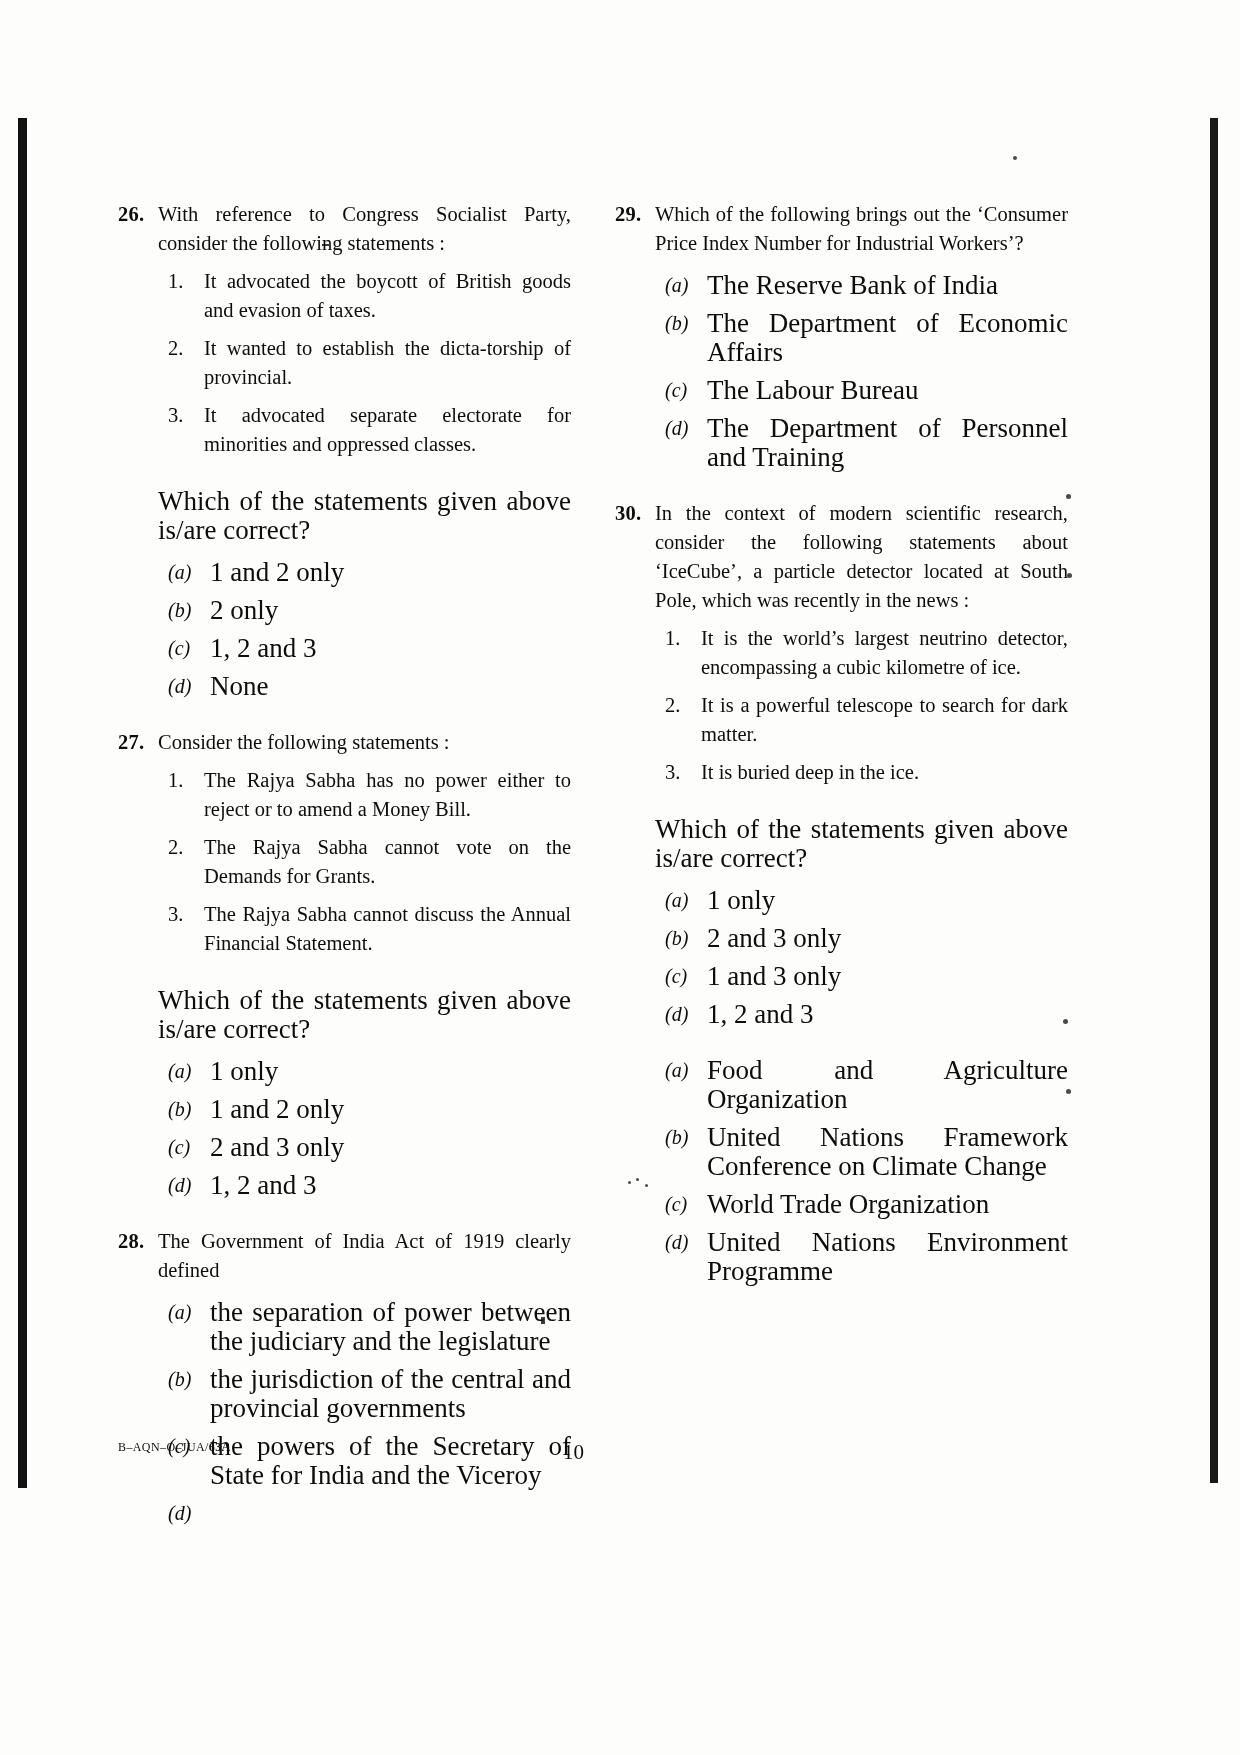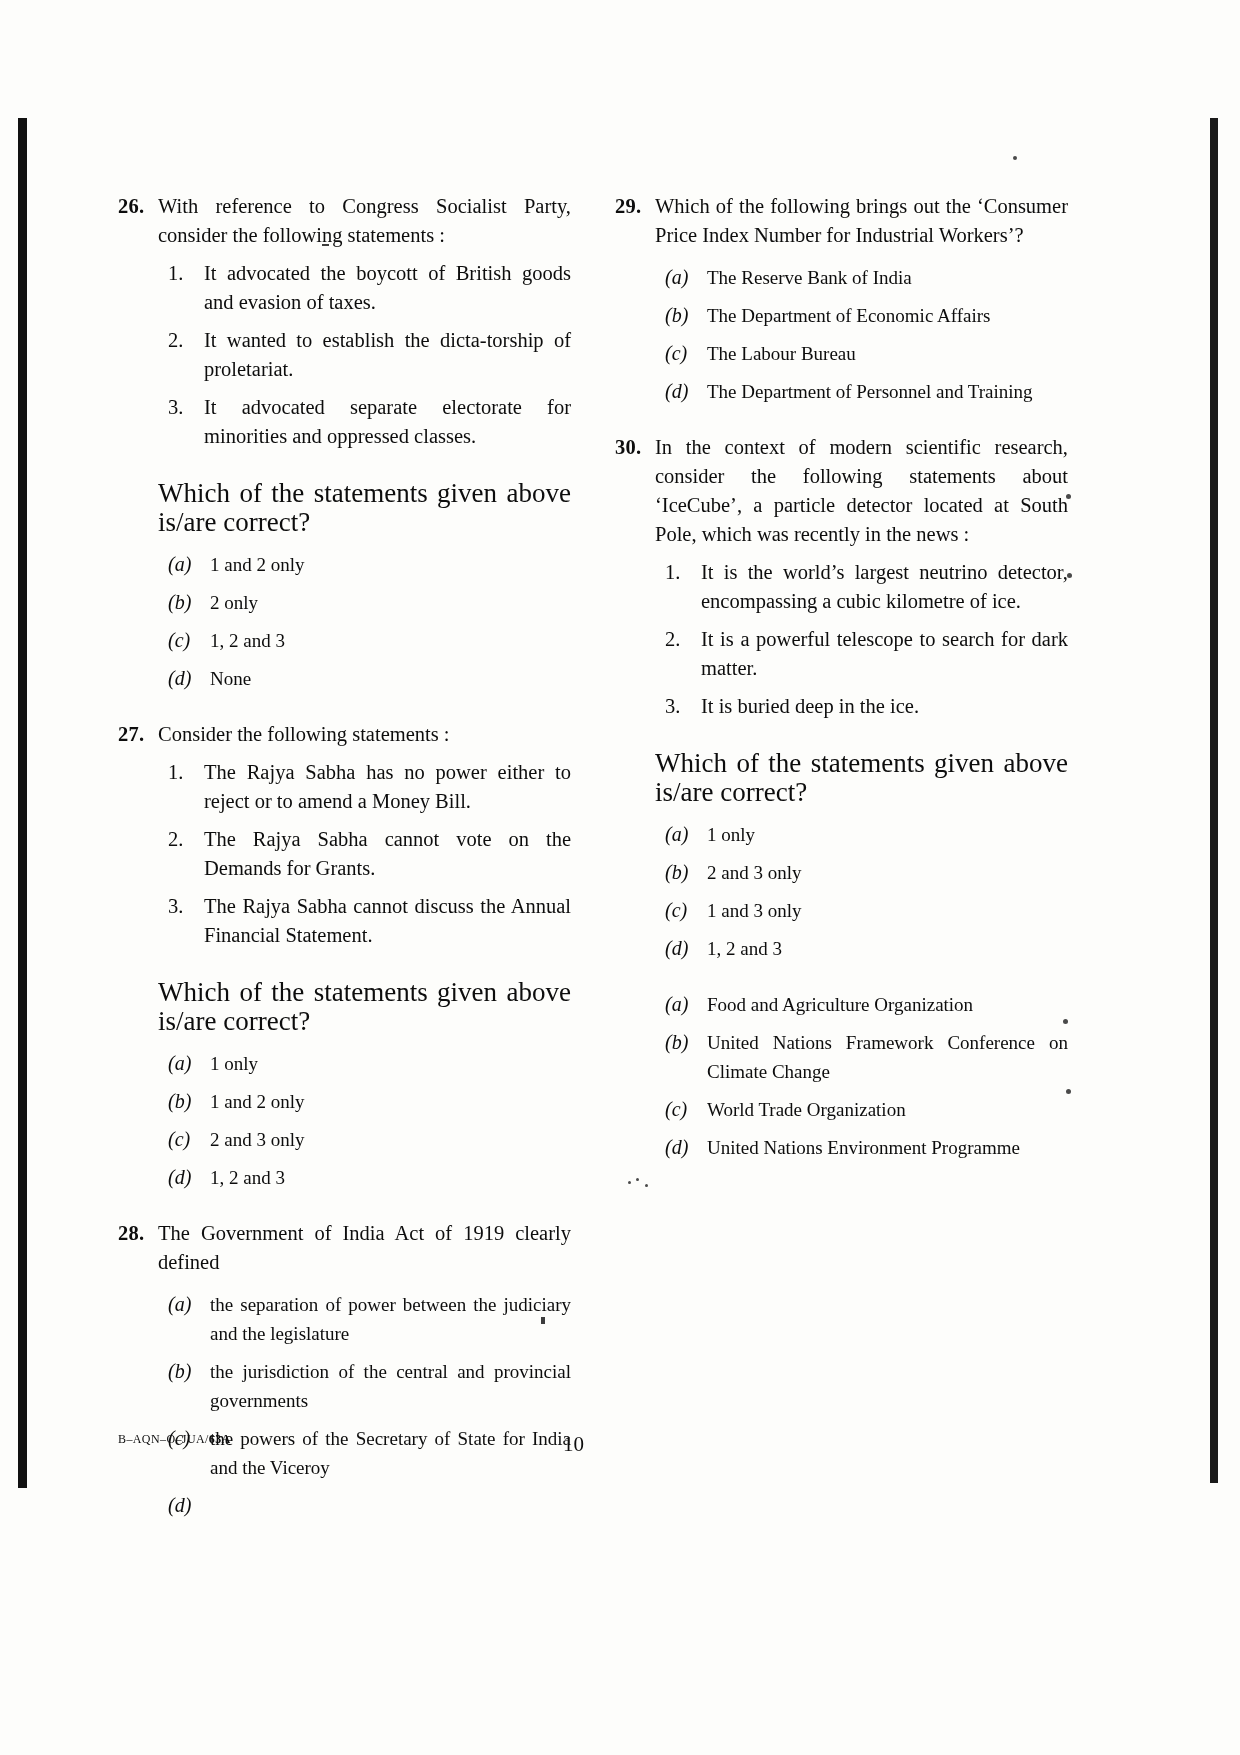--- a/index.html
+++ b/index.html
@@ -37,21 +37,21 @@
     right: 22px;
     top: 118px;
     width: 8px;
     height: 1365px;
     background: #1a1a1a;
   }
 
   .content {
     position: absolute;
     left: 0;
-    top: 0;
+    top: 8px;
     width: 1240px;
     height: 1375px;
   }
 
   .columns {
     position: absolute;
     left: 118px;
     top: 192px;
     width: 950px;
     display: flex;
@@ -132,21 +132,21 @@
   }
   .opt-key {
     width: 42px;
     flex: 0 0 42px;
     font-style: italic;
     font-size: 20px;
     line-height: 29px;
   }
   .opt-txt {
     flex: 1;
-    font-size: 19px;
+    font-size: 27px;
     line-height: 29px;
     text-align: justify;
     text-align-last: left;
   }
   .opt-txt.spread {
     text-align: justify;
   }
 
   
   .footer {
@@ -209,21 +209,21 @@
           <div class="q-num">26.</div>
           <div class="q-stem">With reference to Congress Socialist Party, consider the following statements :</div>
         </div>
         <div class="stmts">
           <div class="stmt">
             <div class="stmt-num">1.</div>
             <div class="stmt-txt">It advocated the boycott of British goods and evasion of taxes.</div>
           </div>
           <div class="stmt">
             <div class="stmt-num">2.</div>
-            <div class="stmt-txt">It wanted to establish the dicta-torship of proletariat.</div>
+            <div class="stmt-txt">It wanted to establish the dicta-torship of provincial.</div>
           </div>
           <div class="stmt">
             <div class="stmt-num">3.</div>
             <div class="stmt-txt">It advocated separate electorate for minorities and oppressed classes.</div>
           </div>
         </div>
         <div class="q-tail">Which of the statements given above is/are correct?</div>
         <div class="opts">
           <div class="opt">
             <div class="opt-key">(a)</div>

